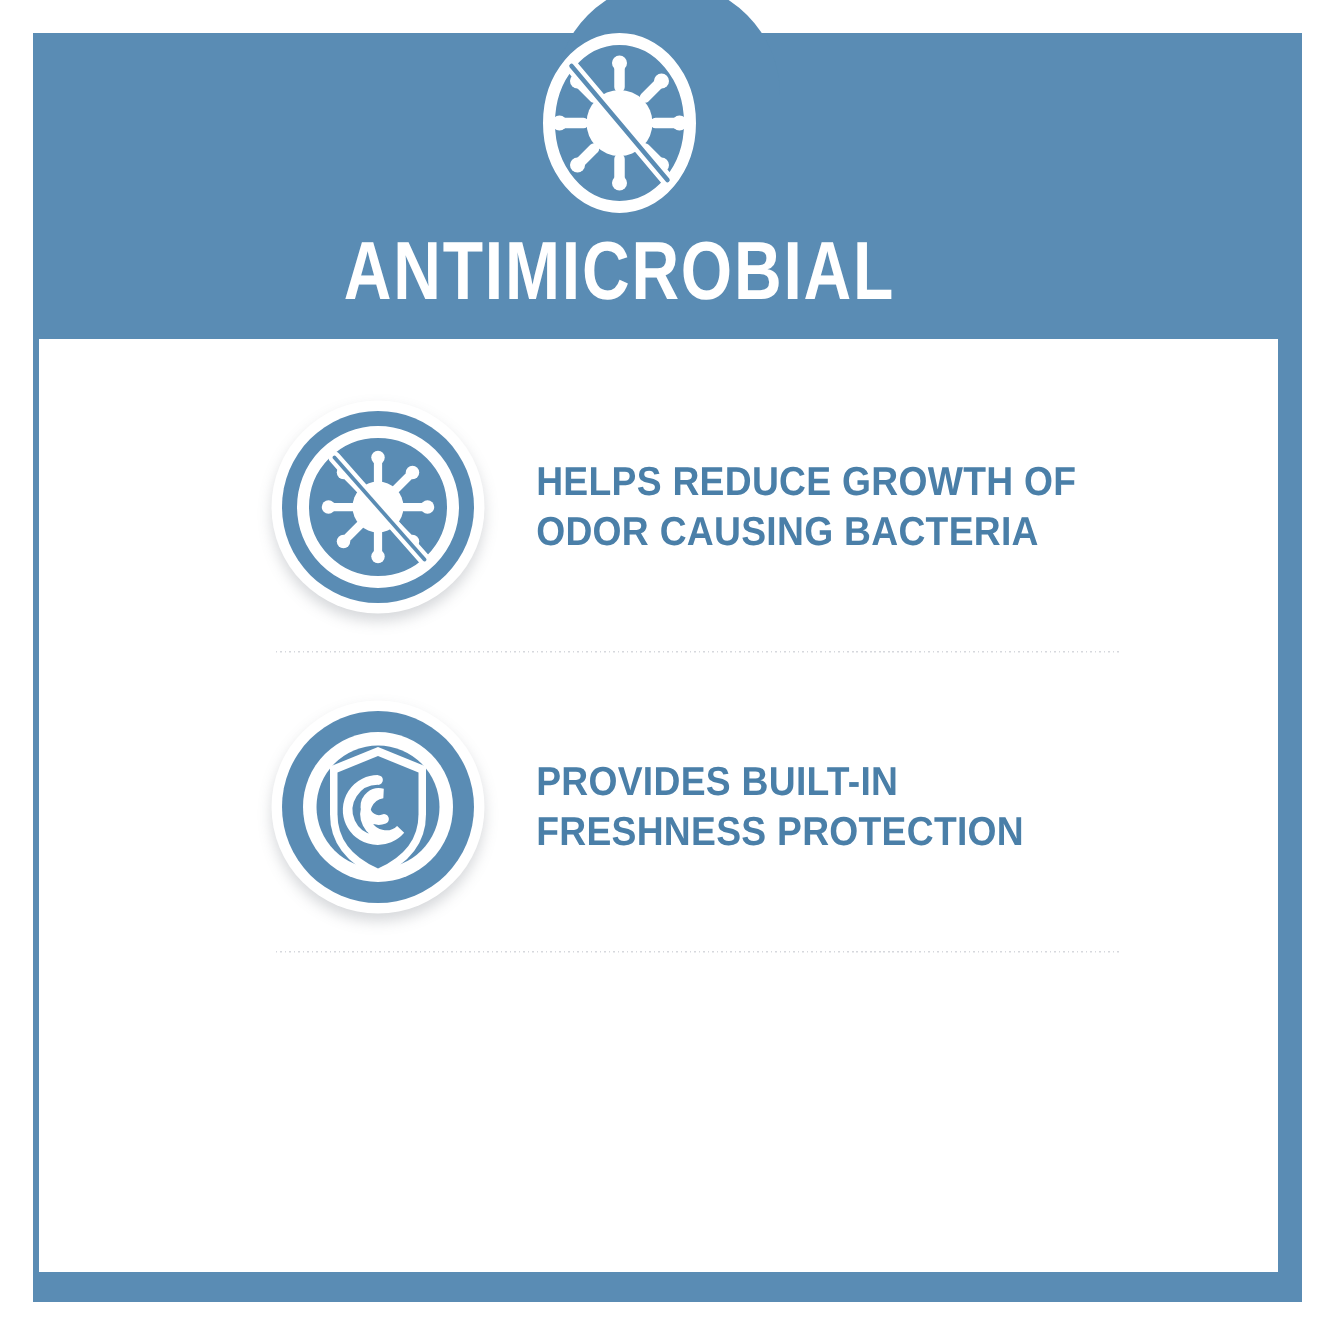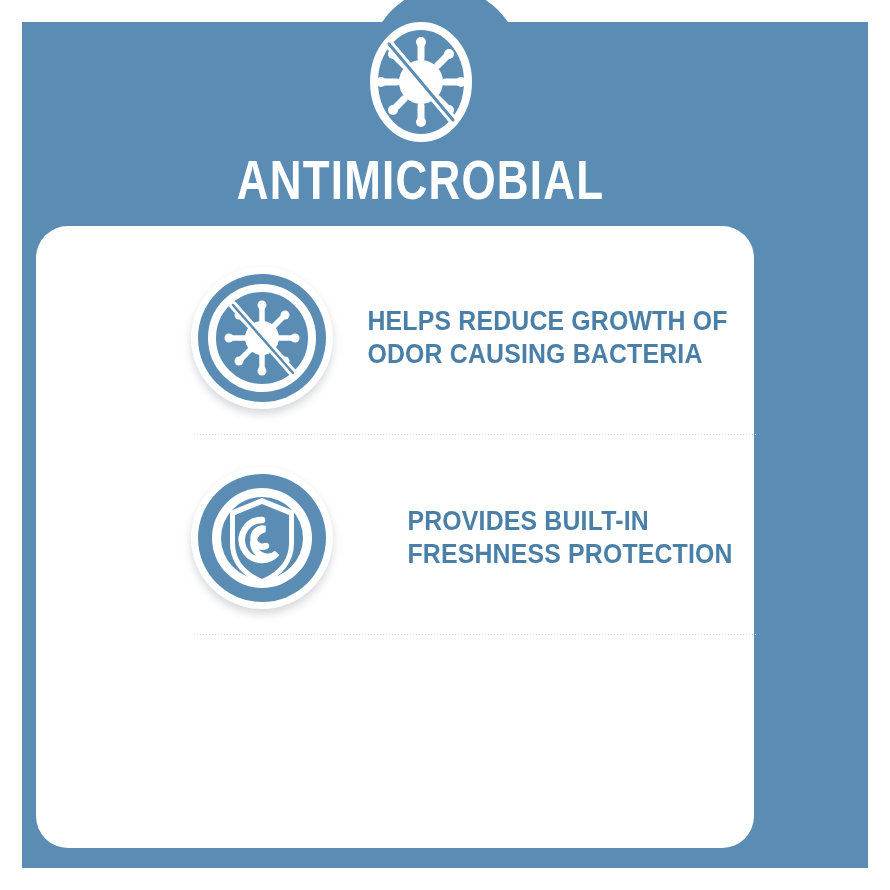--- a/index.html
+++ b/index.html
@@ -47,21 +47,20 @@
   }
 
   
   .header {
     position: absolute;
     left: 0;
     top: 0;
     width: 782px;
     height: 204px;
     z-index: 3;
-    padding-left: 15px;
   }
 
   .header-icon {
     position: absolute;
     left: 50%;
     top: -4px;
     transform: translateX(-50%);
     width: 128px;
     height: 128px;
   }
@@ -78,49 +77,48 @@
     letter-spacing: 1.5px;
     line-height: 60px;
     transform: scaleX(0.80);
     transform-origin: center top;
     font-family: "Liberation Sans", sans-serif;
   }
 
   
   .white-card {
     position: absolute;
-    left: 14px;
+    left: 4px;
     top: 204px;
-    width: 718px;
+    width: 826px;
     height: 622px;
     background: #ffffff;
     box-sizing: border-box;
     z-index: 2;
-    border-radius: 32px;
   }
 
   .rows {
     position: absolute;
     left: 0;
     top: 0;
     width: 826px;
     height: 622px;
   }
 
   
   .feature-row {
     position: absolute;
     left: 150px;
     width: 600px;
     height: 180px;
     display: flex;
     align-items: center;
   }
   .row-0 { top: 22px; }
-  .row-1 { top: 222px; gap: 40px; }
+  .row-1 { top: 222px; }
   .row-2 { top: 422px; }
 
   .icon-wrap {
     position: relative;
     width: 152px;
     height: 152px;
     flex: 0 0 152px;
   }
 
   

